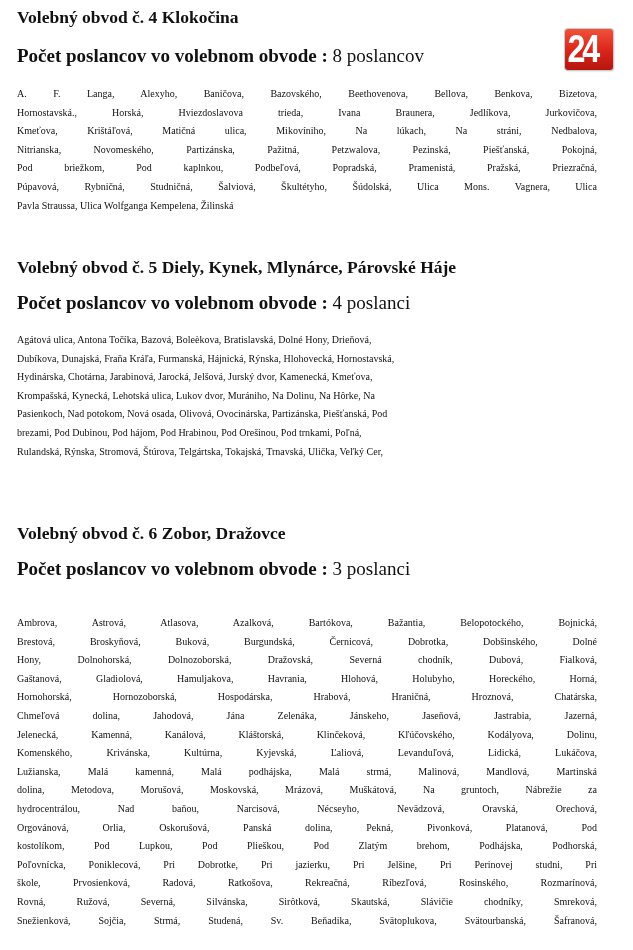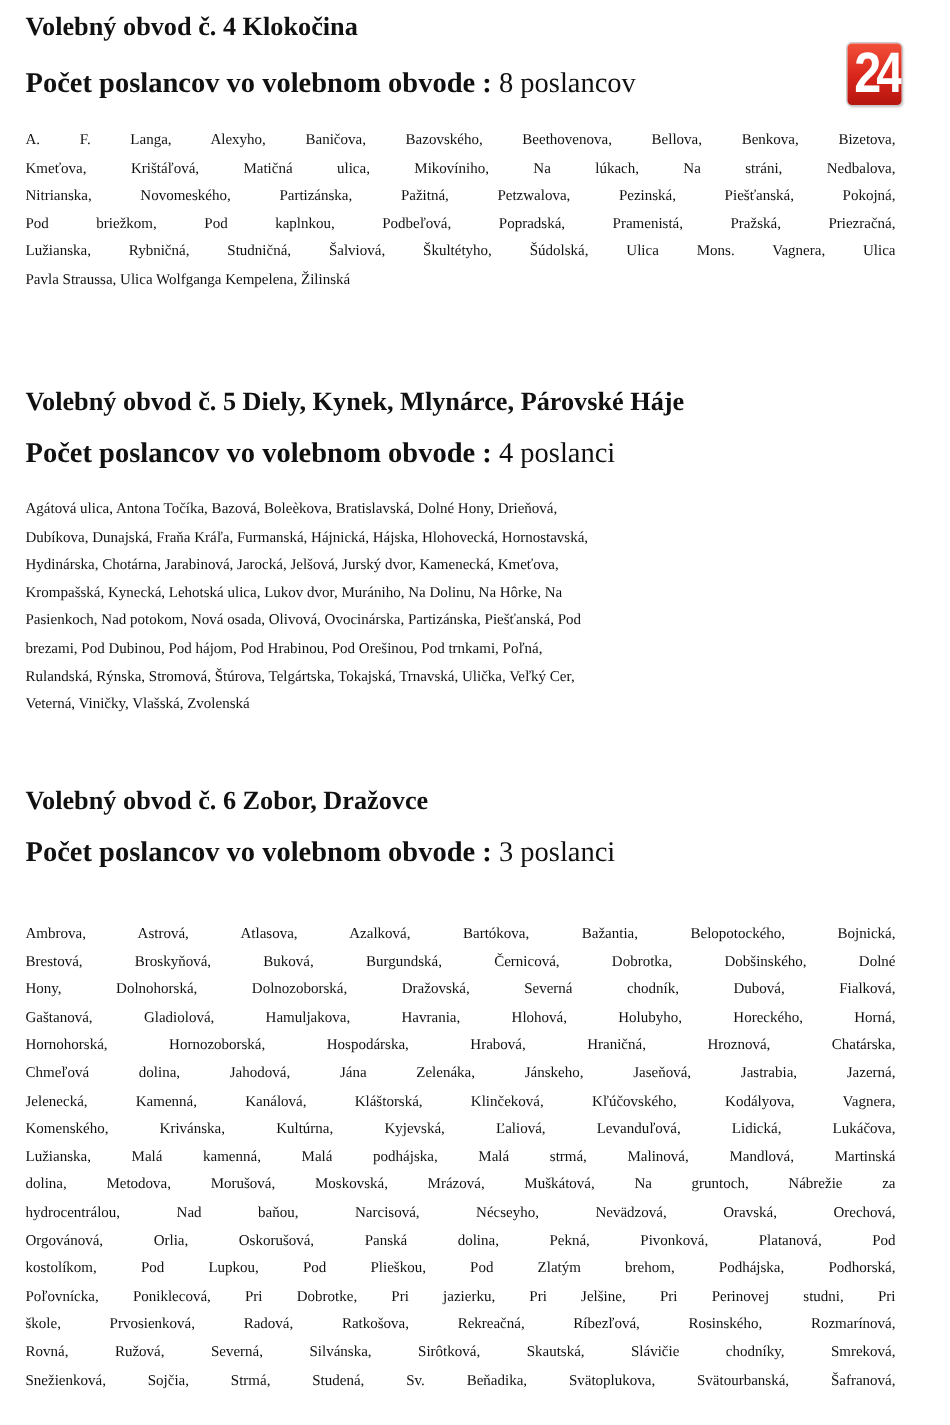--- a/index.html
+++ b/index.html
@@ -1,25 +1,25 @@
 <!DOCTYPE html>
 <html><head>
 <meta charset="utf-8">
 <style>
   html, body { margin: 0; padding: 0; background: #ffffff; }
   body {
     width: 633px; height: 950px; overflow: hidden; position: relative;
     font-family: "Liberation Serif", "DejaVu Serif", serif; color: #111;
   }
   .logo {
-    position: absolute; left: 565px; top: 29px; width: 36px; height: 41px;
+    position: absolute; left: 565px; top: 29px; width: 48px; height: 41px;
     background: linear-gradient(180deg, #f2513b 0%, #d8241a 55%, #b5160f 100%);
     border-radius: 3px; box-shadow: 0 0 0 1px #c9cacc, 1px 1px 2px rgba(0,0,0,0.25);
     color: #fff; font-family: "Liberation Sans", "DejaVu Sans", sans-serif;
-    font-weight: bold; font-size: 38px; line-height: 41px; text-align: right;
+    font-weight: bold; font-size: 38px; line-height: 41px; text-align: left;
     letter-spacing: -4px; overflow: hidden;
   }
   .logo span { display: inline-block; transform: scaleX(0.85); }
   .section { position: absolute; left: 17px; width: 600px; }
   .h { font-weight: bold; font-size: 17.5px; line-height: 20px; margin: 0; white-space: nowrap; }
   .count { font-size: 19px; line-height: 17px; margin: 0; white-space: nowrap; }
   .count b { font-weight: bold; }
   .streets { font-size: 10px; line-height: 18.6px; margin: 0; }
   .line { display: block; white-space: nowrap; }
   .just .line { text-align: justify; text-align-last: justify; white-space: normal; width: 580px; height: 18.6px; overflow: hidden; }
@@ -29,54 +29,54 @@
 </head>
 <body>
 
 <div class="logo"><span>24</span></div>
 
 <div class="section" style="top:7px;">
   <h2 class="h">Volebný obvod č. 4 Klokočina</h2>
   <p class="count" style="margin-top:20px;"><b>Počet poslancov vo volebnom obvode :</b> <span>8 poslancov</span></p>
   <div class="streets just" style="margin-top:21px;">
     <span class="line">A. F. Langa, Alexyho, Baničova, Bazovského, Beethovenova, Bellova, Benkova, Bizetova,</span>
+    <span class="line">Hornostavská., Horská, Hviezdoslavova trieda, Ivana Braunera, Jedlíkova, Jurkovičova,</span>
     <span class="line">Kmeťova, Krištáľová, Matičná ulica, Mikovíniho, Na lúkach, Na stráni, Nedbalova,</span>
     <span class="line">Nitrianska, Novomeského, Partizánska, Pažitná, Petzwalova, Pezinská,  Piešťanská, Pokojná,</span>
     <span class="line">Pod briežkom, Pod kaplnkou, Podbeľová, Popradská, Pramenistá,  Pražská, Priezračná,</span>
-    <span class="line">Lužianska, Rybničná, Studničná, Šalviová, Škultétyho, Šúdolská, Ulica Mons. Vagnera, Ulica</span>
+    <span class="line">Púpavová, Rybničná, Studničná, Šalviová, Škultétyho, Šúdolská, Ulica Mons. Vagnera, Ulica</span>
     <span class="line last">Pavla Straussa, Ulica Wolfganga Kempelena, Žilinská</span>
   </div>
 </div>
 
 <div class="section" style="top:257px;">
   <h2 class="h">Volebný obvod č. 5 Diely, Kynek, Mlynárce, Párovské Háje</h2>
   <p class="count" style="margin-top:17px;"><b>Počet poslancov vo volebnom obvode :</b> <span>4 poslanci</span></p>
   <div class="streets ragged" style="margin-top:20px;">
     <span class="line">Agátová ulica, Antona Točíka, Bazová, Boleèkova, Bratislavská, Dolné Hony, Drieňová,</span>
-    <span class="line">Dubíkova, Dunajská, Fraňa Kráľa, Furmanská,  Hájnická, Hájska, Hlohovecká, Hornostavská,</span>
+    <span class="line">Dubíkova, Dunajská, Fraňa Kráľa, Furmanská,  Hájnická, Rýnska, Hlohovecká, Hornostavská,</span>
     <span class="line">Hydinárska, Chotárna, Jarabinová, Jarocká, Jelšová, Jurský dvor, Kamenecká, Kmeťova,</span>
     <span class="line">Krompašská, Kynecká, Lehotská ulica, Lukov dvor, Murániho, Na Dolinu, Na Hôrke, Na</span>
     <span class="line">Pasienkoch, Nad potokom, Nová osada, Olivová, Ovocinárska, Partizánska, Piešťanská, Pod</span>
     <span class="line">brezami, Pod Dubinou, Pod hájom, Pod Hrabinou, Pod Orešinou, Pod trnkami, Poľná,</span>
     <span class="line">Rulandská, Rýnska, Stromová, Štúrova, Telgártska, Tokajská, Trnavská, Ulička, Veľký Cer,</span>
-    <span class="line">Veterná, Viničky, Vlašská, Zvolenská</span>
   </div>
 </div>
 
 <div class="section" style="top:523px;">
   <h2 class="h">Volebný obvod č. 6 Zobor, Dražovce</h2>
   <p class="count" style="margin-top:17px;"><b>Počet poslancov vo volebnom obvode :</b> <span>3 poslanci</span></p>
   <div class="streets just" style="margin-top:37px;">
     <span class="line">Ambrova, Astrová, Atlasova, Azalková, Bartókova, Bažantia, Belopotockého, Bojnická,</span>
     <span class="line">Brestová, Broskyňová, Buková, Burgundská, Černicová, Dobrotka, Dobšinského, Dolné</span>
     <span class="line">Hony,  Dolnohorská, Dolnozoborská, Dražovská, Severná chodník, Dubová, Fialková,</span>
     <span class="line">Gaštanová, Gladiolová, Hamuljakova, Havrania, Hlohová, Holubyho, Horeckého, Horná,</span>
     <span class="line">Hornohorská, Hornozoborská, Hospodárska, Hrabová, Hraničná, Hroznová, Chatárska,</span>
     <span class="line">Chmeľová dolina, Jahodová, Jána Zelenáka, Jánskeho, Jaseňová, Jastrabia, Jazerná,</span>
-    <span class="line">Jelenecká, Kamenná, Kanálová, Kláštorská, Klinčeková, Kľúčovského, Kodályova, Vagnera,</span>
+    <span class="line">Jelenecká, Kamenná, Kanálová, Kláštorská, Klinčeková, Kľúčovského, Kodályova, Dolinu,</span>
     <span class="line">Komenského, Krivánska, Kultúrna, Kyjevská, Ľaliová, Levanduľová, Lidická, Lukáčova,</span>
     <span class="line">Lužianska, Malá kamenná, Malá podhájska, Malá strmá, Malinová, Mandlová, Martinská</span>
     <span class="line">dolina, Metodova, Morušová, Moskovská, Mrázová, Muškátová, Na gruntoch, Nábrežie za</span>
     <span class="line">hydrocentrálou, Nad baňou, Narcisová, Nécseyho, Nevädzová, Oravská, Orechová,</span>
     <span class="line">Orgovánová, Orlia, Oskorušová, Panská dolina, Pekná, Pivonková, Platanová, Pod</span>
     <span class="line">kostolíkom, Pod Lupkou, Pod Plieškou, Pod Zlatým brehom, Podhájska, Podhorská,</span>
     <span class="line">Poľovnícka, Poniklecová, Pri Dobrotke, Pri jazierku, Pri Jelšine, Pri Perinovej studni, Pri</span>
     <span class="line">škole, Prvosienková, Radová, Ratkošova, Rekreačná, Ríbezľová, Rosinského, Rozmarínová,</span>
     <span class="line">Rovná, Ružová, Severná, Silvánska, Sirôtková, Skautská, Slávičie chodníky, Smreková,</span>
     <span class="line">Snežienková, Sojčia, Strmá, Studená, Sv. Beňadika, Svätoplukova, Svätourbanská, Šafranová,</span>

